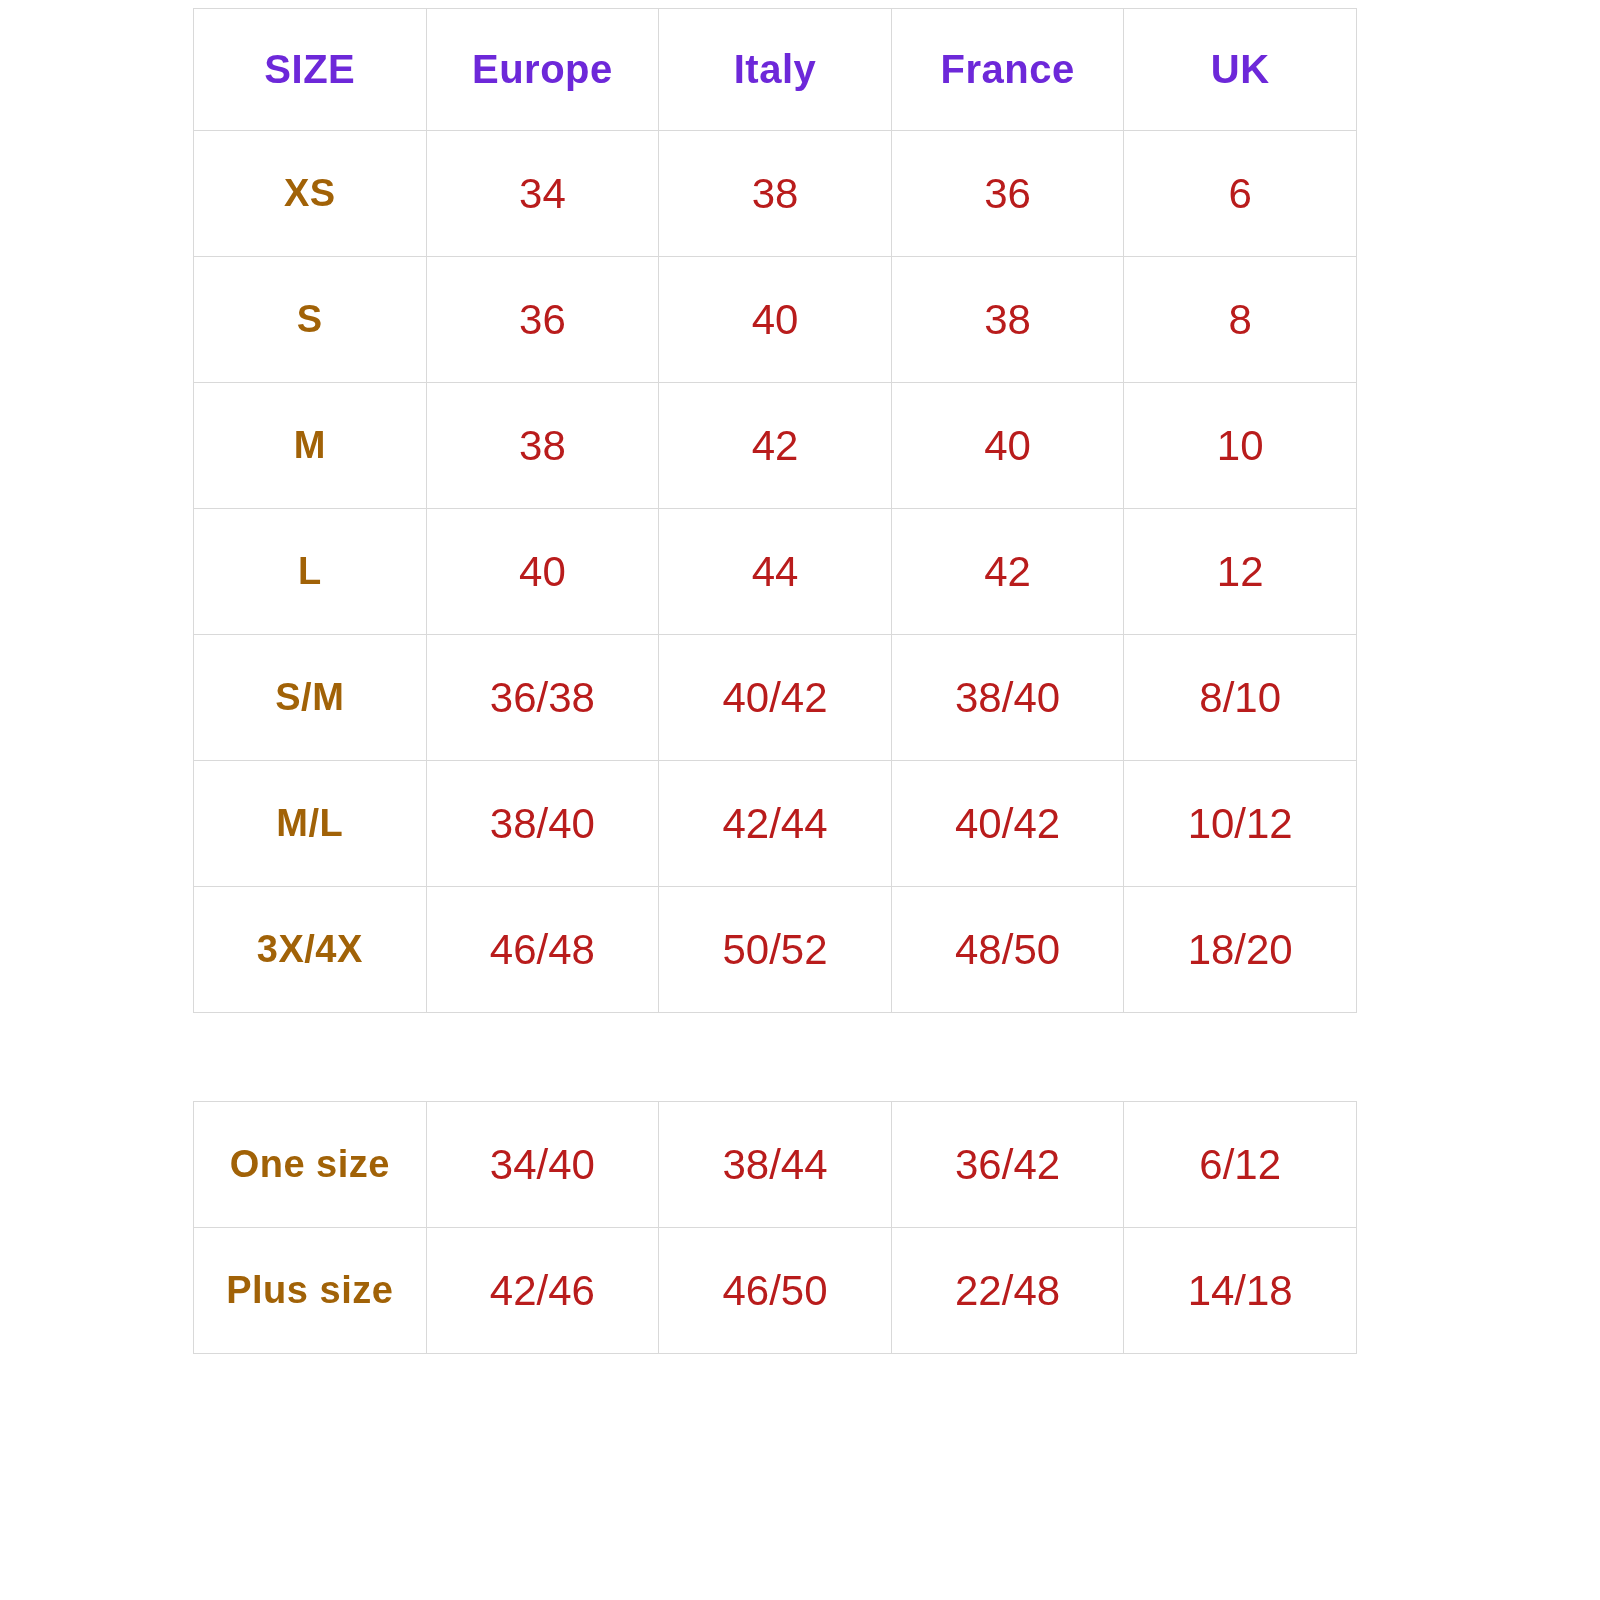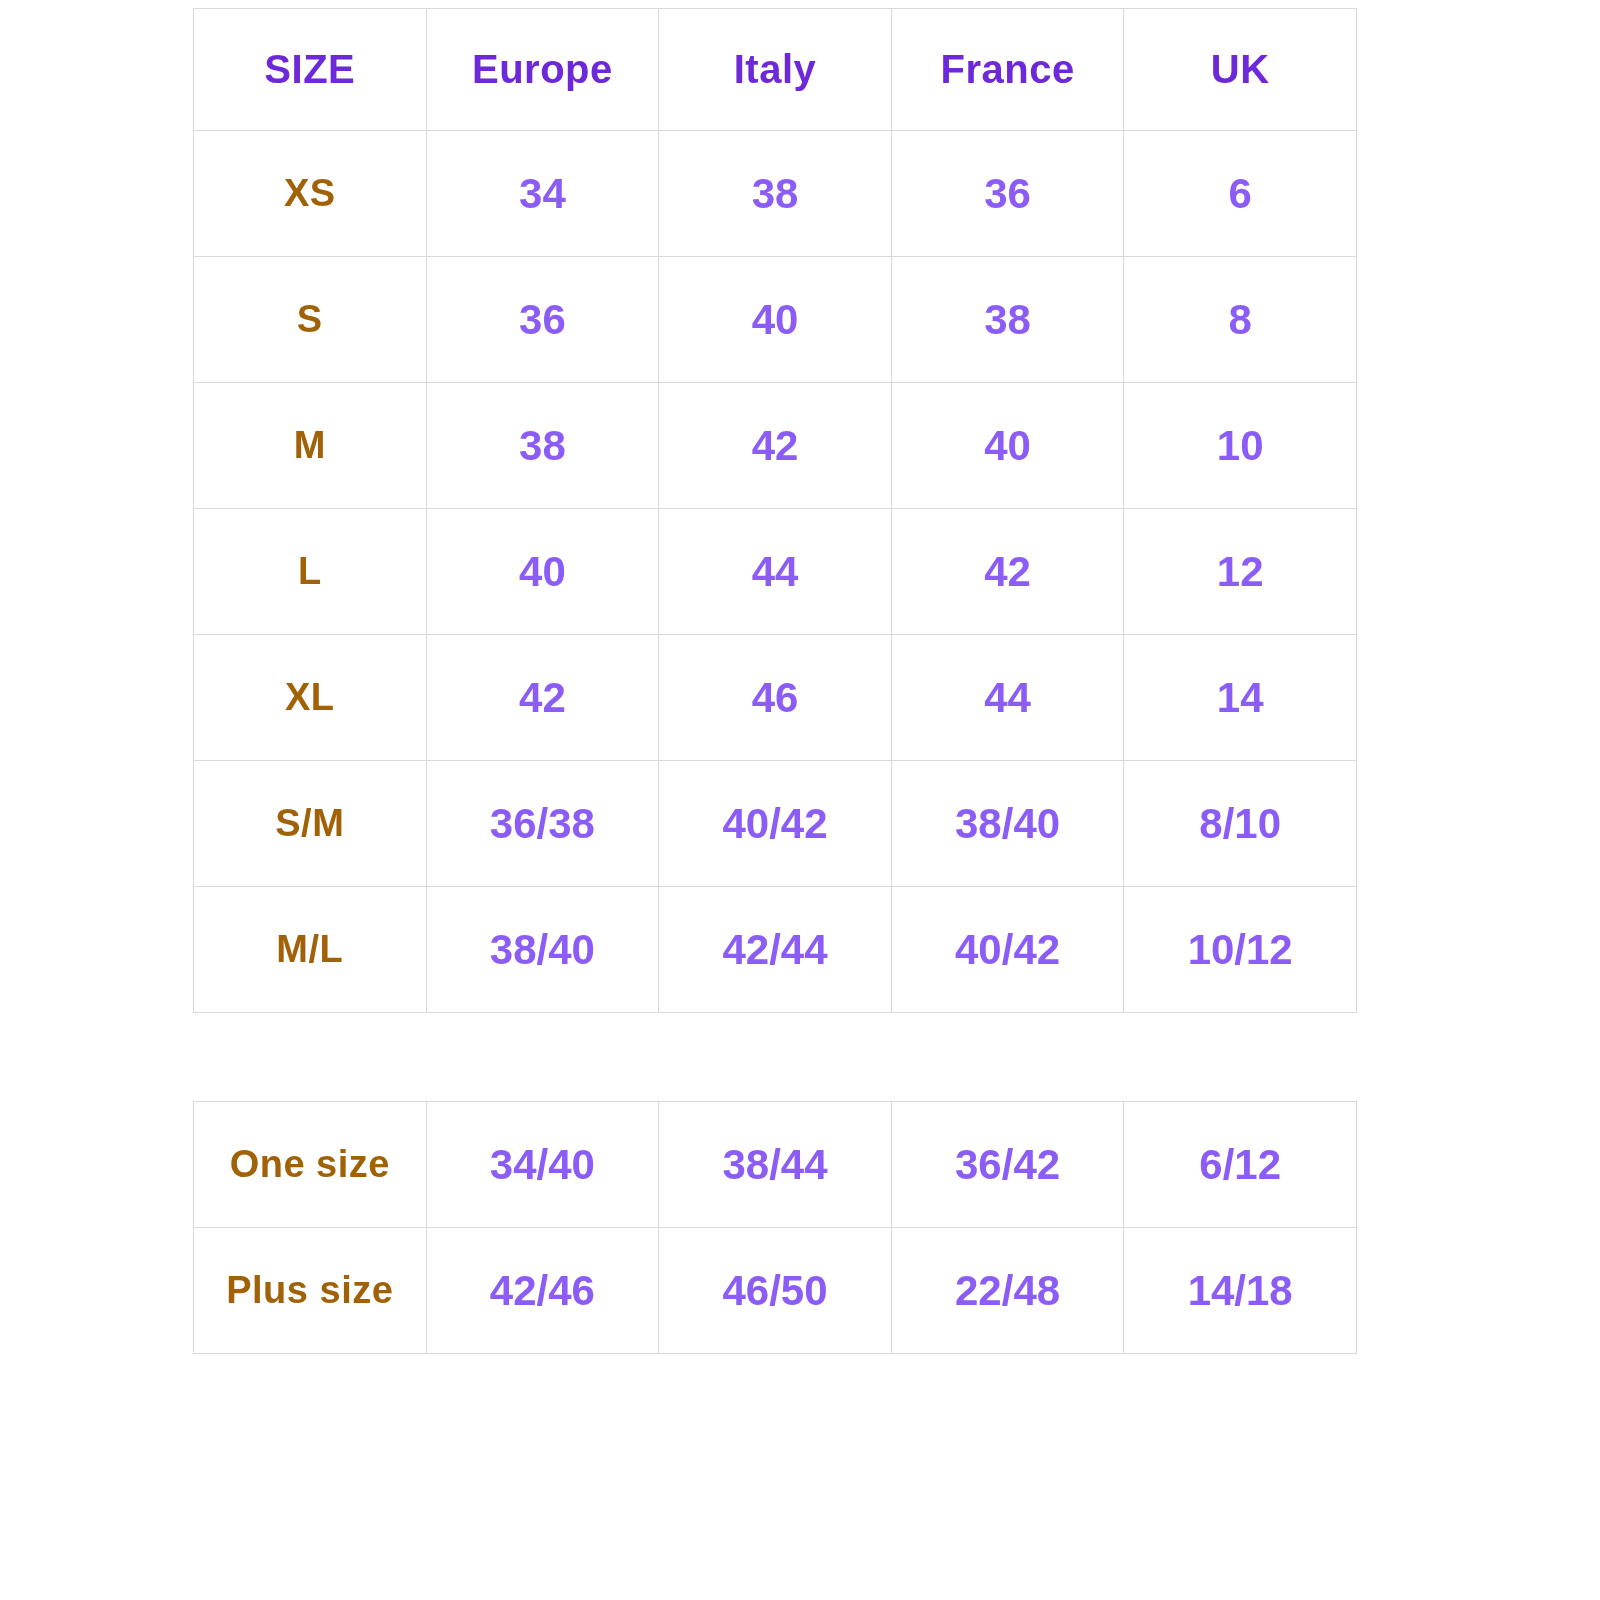--- a/index.html
+++ b/index.html
@@ -43,23 +43,23 @@
     letter-spacing: 0.5px;
     color: #6d28d9;
   }
   td.label-cell {
     font-weight: 700;
     font-size: 38px;
     letter-spacing: 0.5px;
     color: #a16207;
   }
   td.value-cell {
-    font-weight: 700;
+    font-weight: 400;
     font-size: 42px;
-    color: #8b5cf6;
+    color: #b91c1c;
   }
   #secondary-table { margin-top: 88px; }
 </style>
 </head>
 <body>
 
 <div class="chart-wrap">
 
   <table class="size-table" id="main-table">
     <colgroup>
@@ -101,39 +101,39 @@
         <td class="value-cell">10</td>
       </tr>
       <tr>
         <td class="label-cell">L</td>
         <td class="value-cell">40</td>
         <td class="value-cell">44</td>
         <td class="value-cell">42</td>
         <td class="value-cell">12</td>
       </tr>
       <tr>
-        <td class="label-cell">XL</td>
-        <td class="value-cell">42</td>
-        <td class="value-cell">46</td>
-        <td class="value-cell">44</td>
-        <td class="value-cell">14</td>
-      </tr>
-      <tr>
         <td class="label-cell">S/M</td>
         <td class="value-cell">36/38</td>
         <td class="value-cell">40/42</td>
         <td class="value-cell">38/40</td>
         <td class="value-cell">8/10</td>
       </tr>
       <tr>
         <td class="label-cell">M/L</td>
         <td class="value-cell">38/40</td>
         <td class="value-cell">42/44</td>
         <td class="value-cell">40/42</td>
         <td class="value-cell">10/12</td>
+      </tr>
+      <tr>
+        <td class="label-cell">3X/4X</td>
+        <td class="value-cell">46/48</td>
+        <td class="value-cell">50/52</td>
+        <td class="value-cell">48/50</td>
+        <td class="value-cell">18/20</td>
       </tr>
     </tbody>
   </table>
 
   <table class="size-table" id="secondary-table">
     <colgroup>
         <col>
         <col>
         <col>
         <col>

